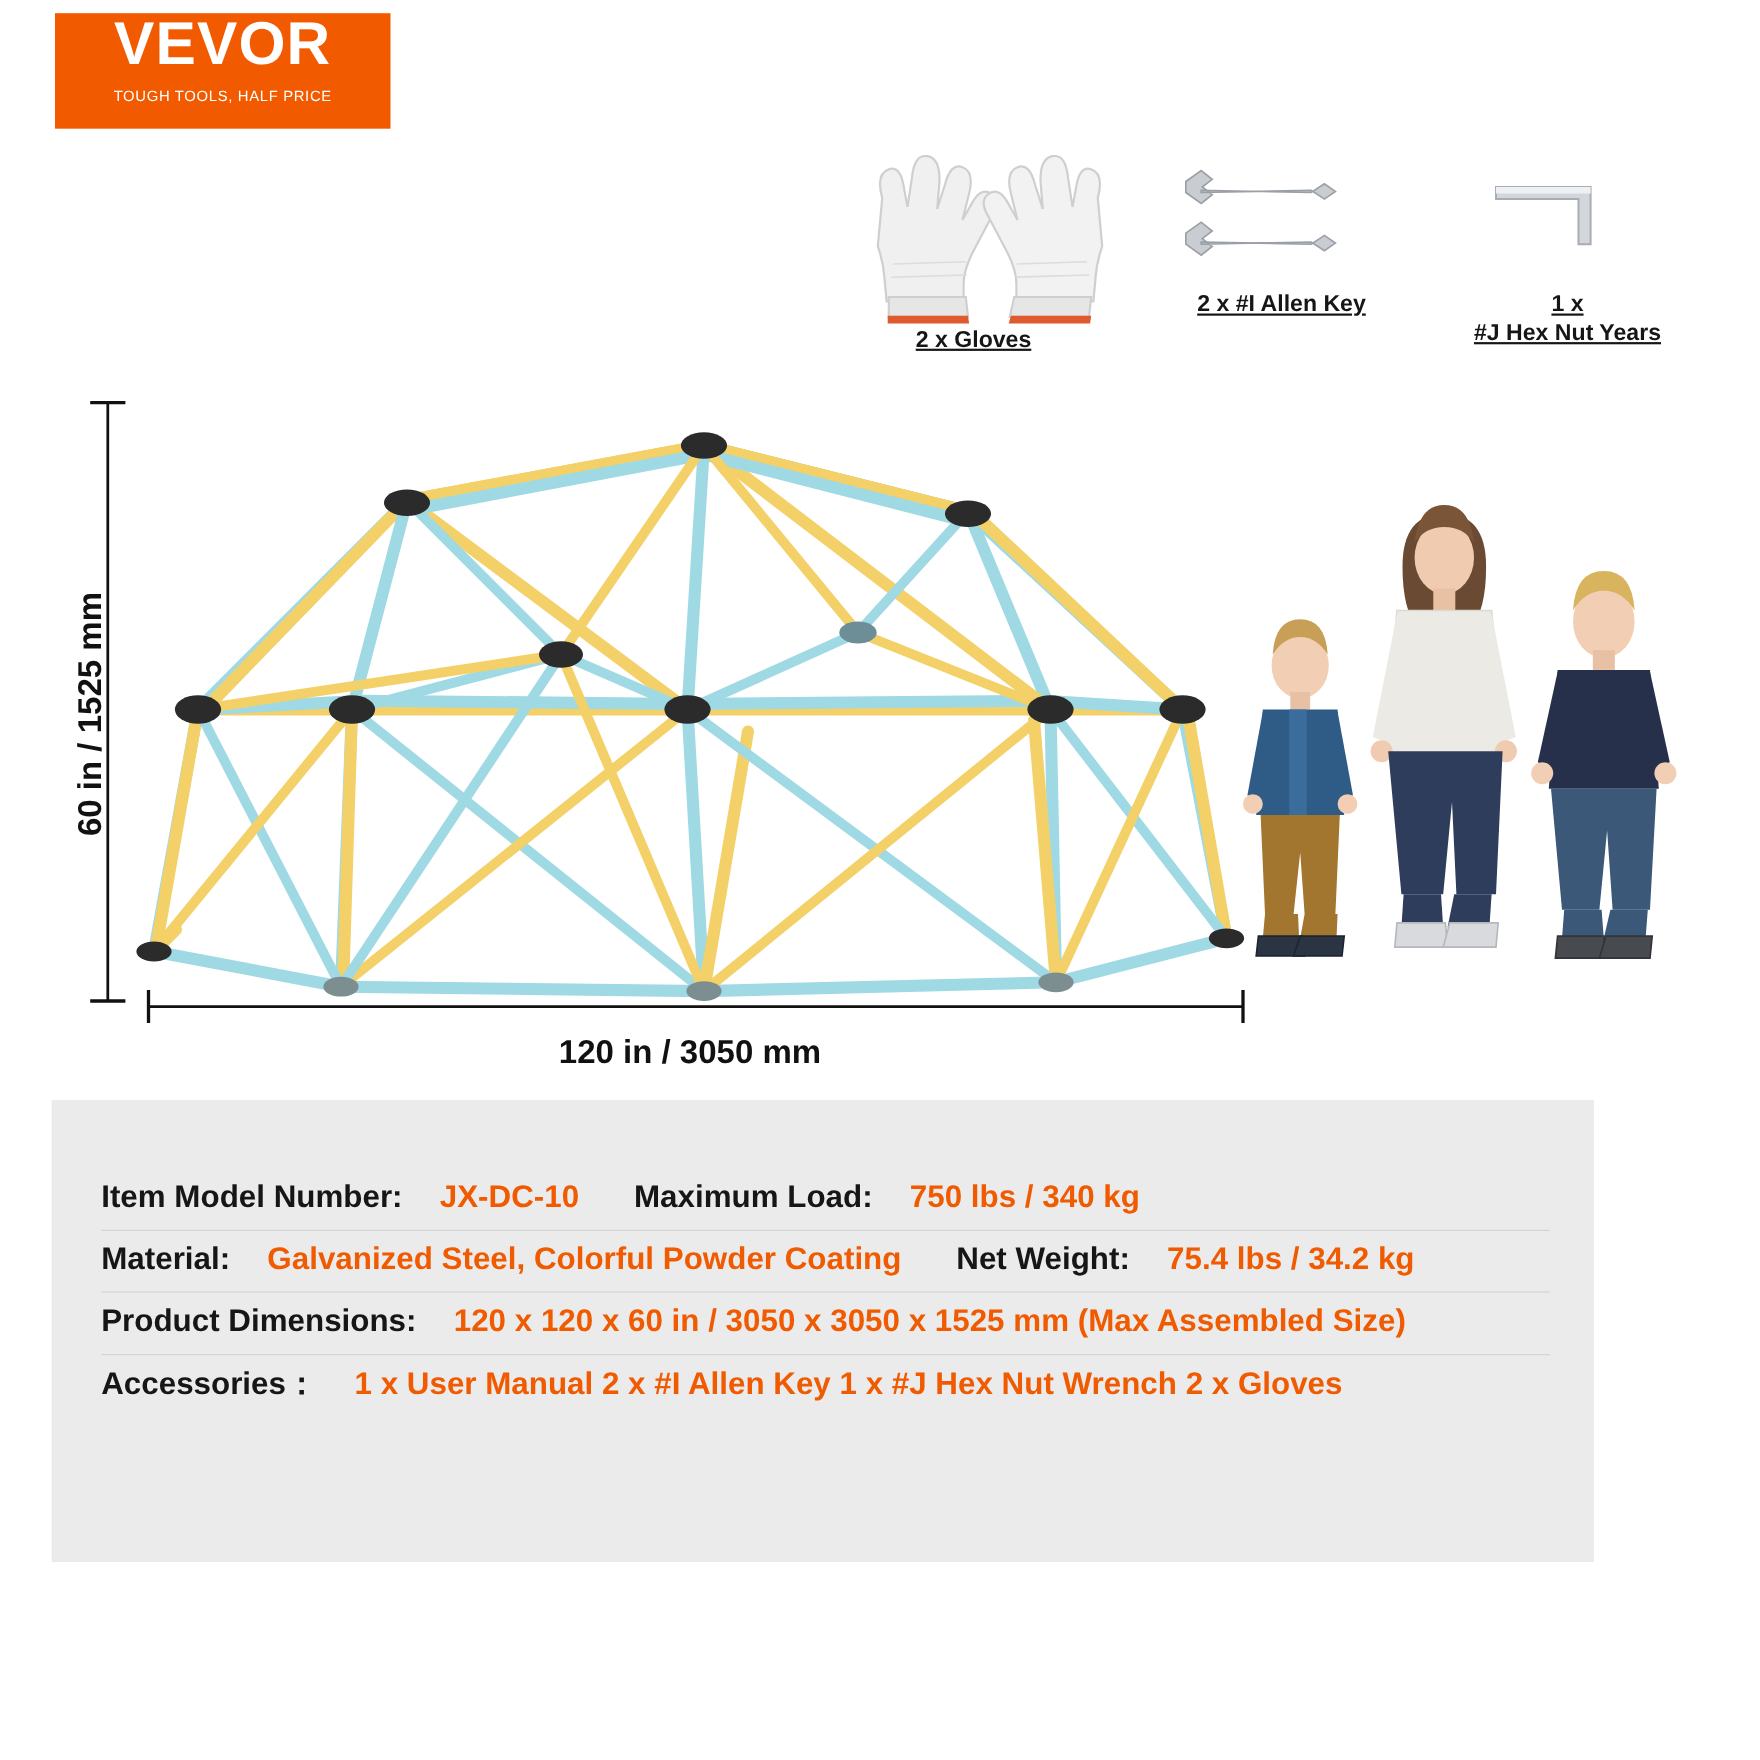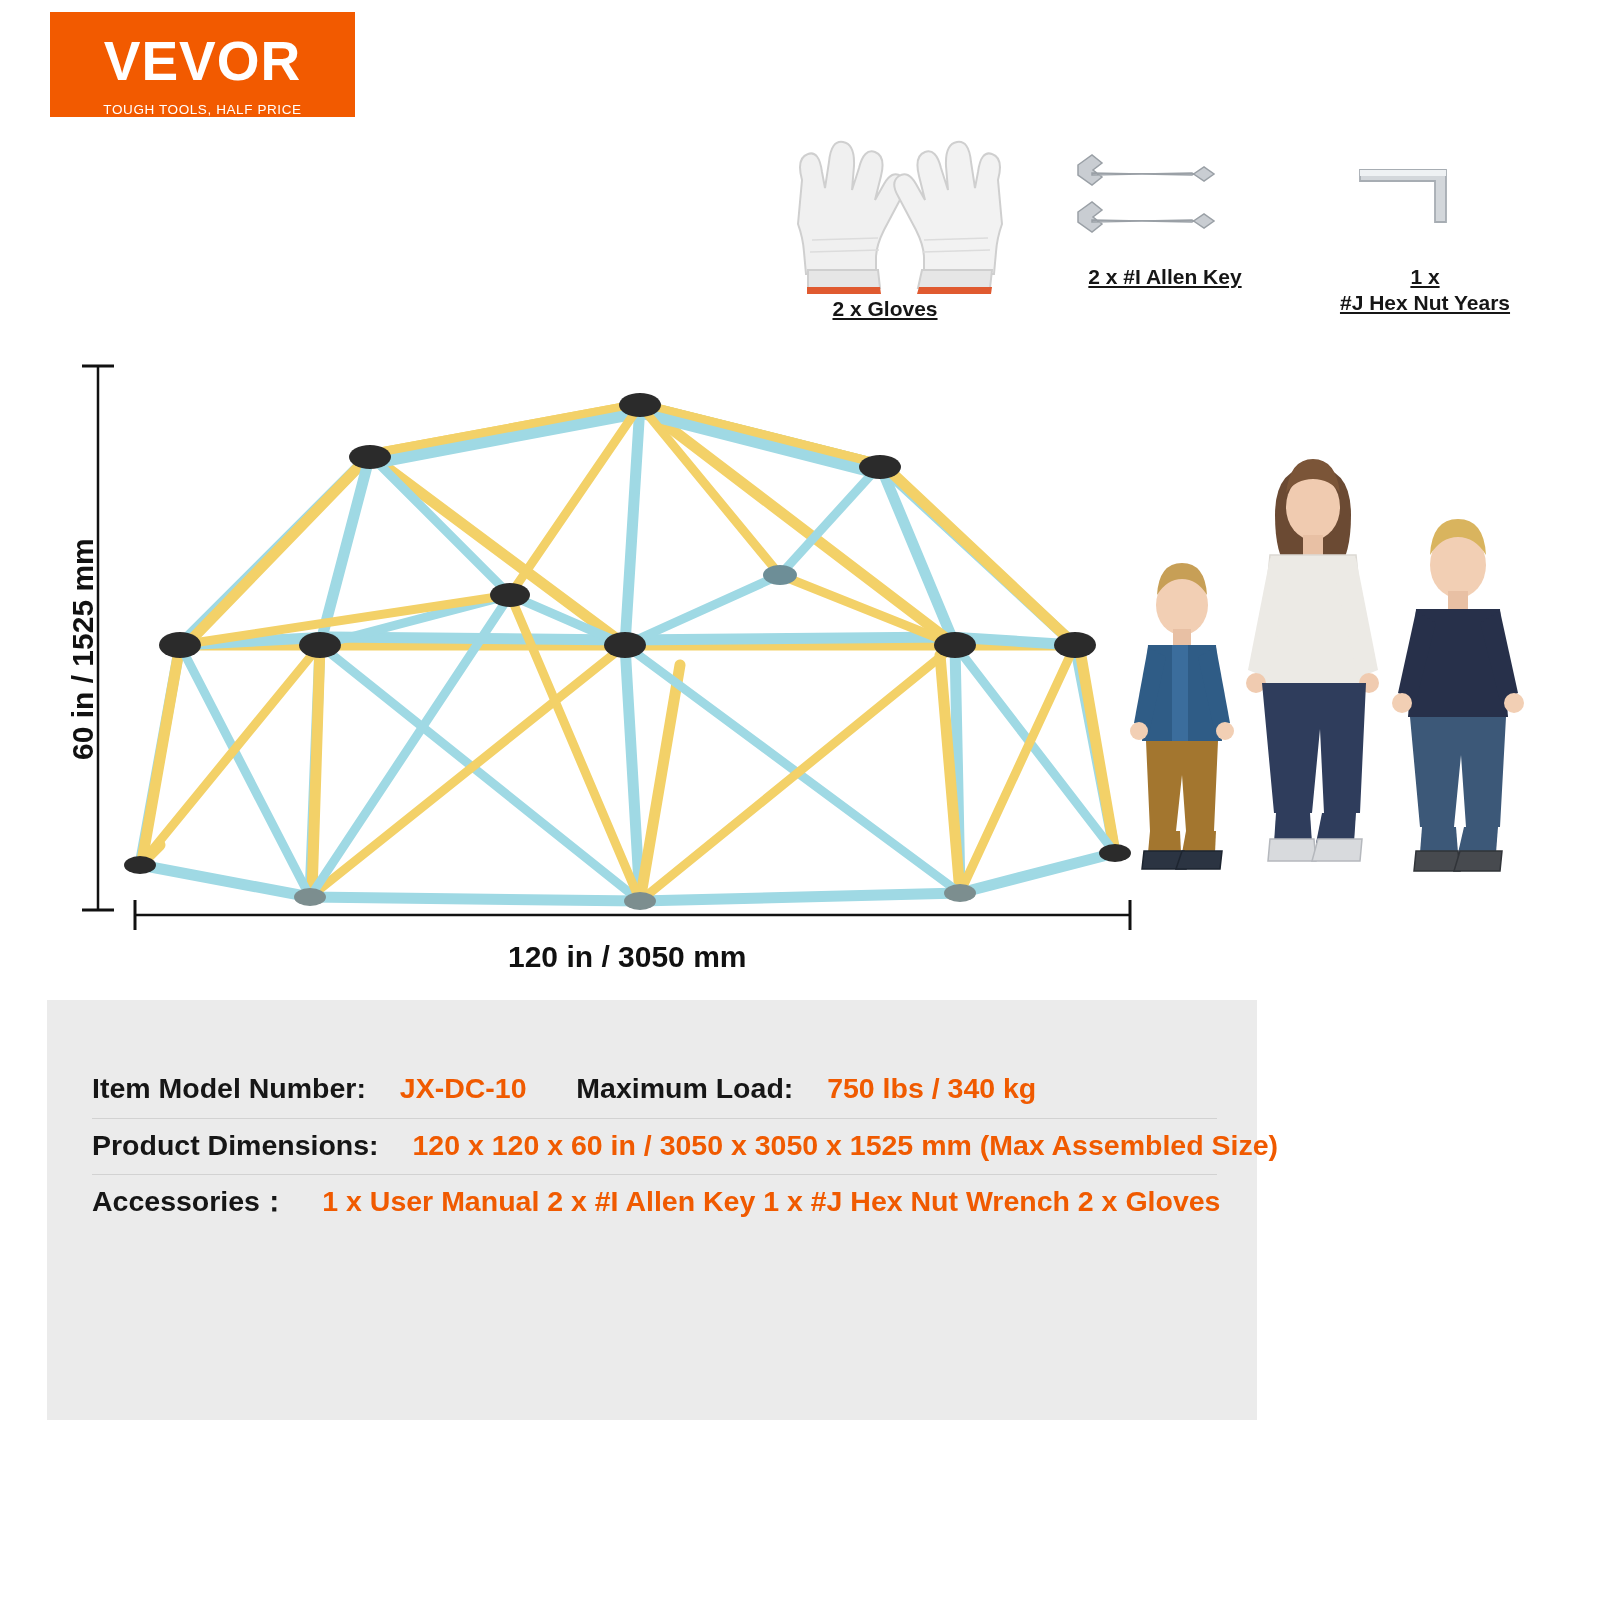--- a/index.html
+++ b/index.html
@@ -20,21 +20,21 @@
   .logo {
     position: absolute;
     left: 50px;
     top: 12px;
     width: 305px;
     height: 105px;
     background: #f25a00;
     display: flex;
     flex-direction: column;
     align-items: center;
-    justify-content: flex-end;
+    justify-content: flex-start;
   }
   .logo-word {
     color: #ffffff;
     font-size: 55px;
     font-weight: bold;
     letter-spacing: 1px;
     line-height: 1;
   }
   .logo-tag {
     color: #ffffff;
@@ -73,21 +73,21 @@
     font-weight: bold;
     color: #111;
     white-space: nowrap;
   }
 
   
   .spec-panel {
     position: absolute;
     left: 47px;
     top: 1000px;
-    width: 1210px;
+    width: 1402px;
     height: 420px;
     background: #ebebeb;
   }
   .spec-rows {
     position: absolute;
     left: 45px;
     top: 62px;
     right: 40px;
   }
   .spec-row {
@@ -341,20 +341,29 @@
       <span class="lbl">Item Model Number:</span>
       <span class="gap-sm"></span>
       <span class="val">JX-DC-10</span>
       <span class="gap-lg"></span>
       <span class="lbl">Maximum Load:</span>
       <span class="gap-sm"></span>
       <span class="val">750 lbs / 340 kg</span>
     </div>
 
 
+    <div class="spec-row">
+      <span class="lbl">Material:</span>
+      <span class="gap-sm"></span>
+      <span class="val">Galvanized Steel, Colorful Powder Coating</span>
+      <span class="gap-lg"></span>
+      <span class="lbl">Net Weight:</span>
+      <span class="gap-sm"></span>
+      <span class="val">75.4 lbs / 34.2 kg</span>
+    </div>
 
     <div class="spec-row">
       <span class="lbl">Product Dimensions:</span>
       <span class="gap-sm"></span>
       <span class="val">120 x 120 x 60 in / 3050 x 3050 x 1525 mm (Max Assembled Size)</span>
     </div>
 
     <div class="spec-row">
       <span class="lbl">Accessories：</span>
       <span class="gap-sm"></span>

